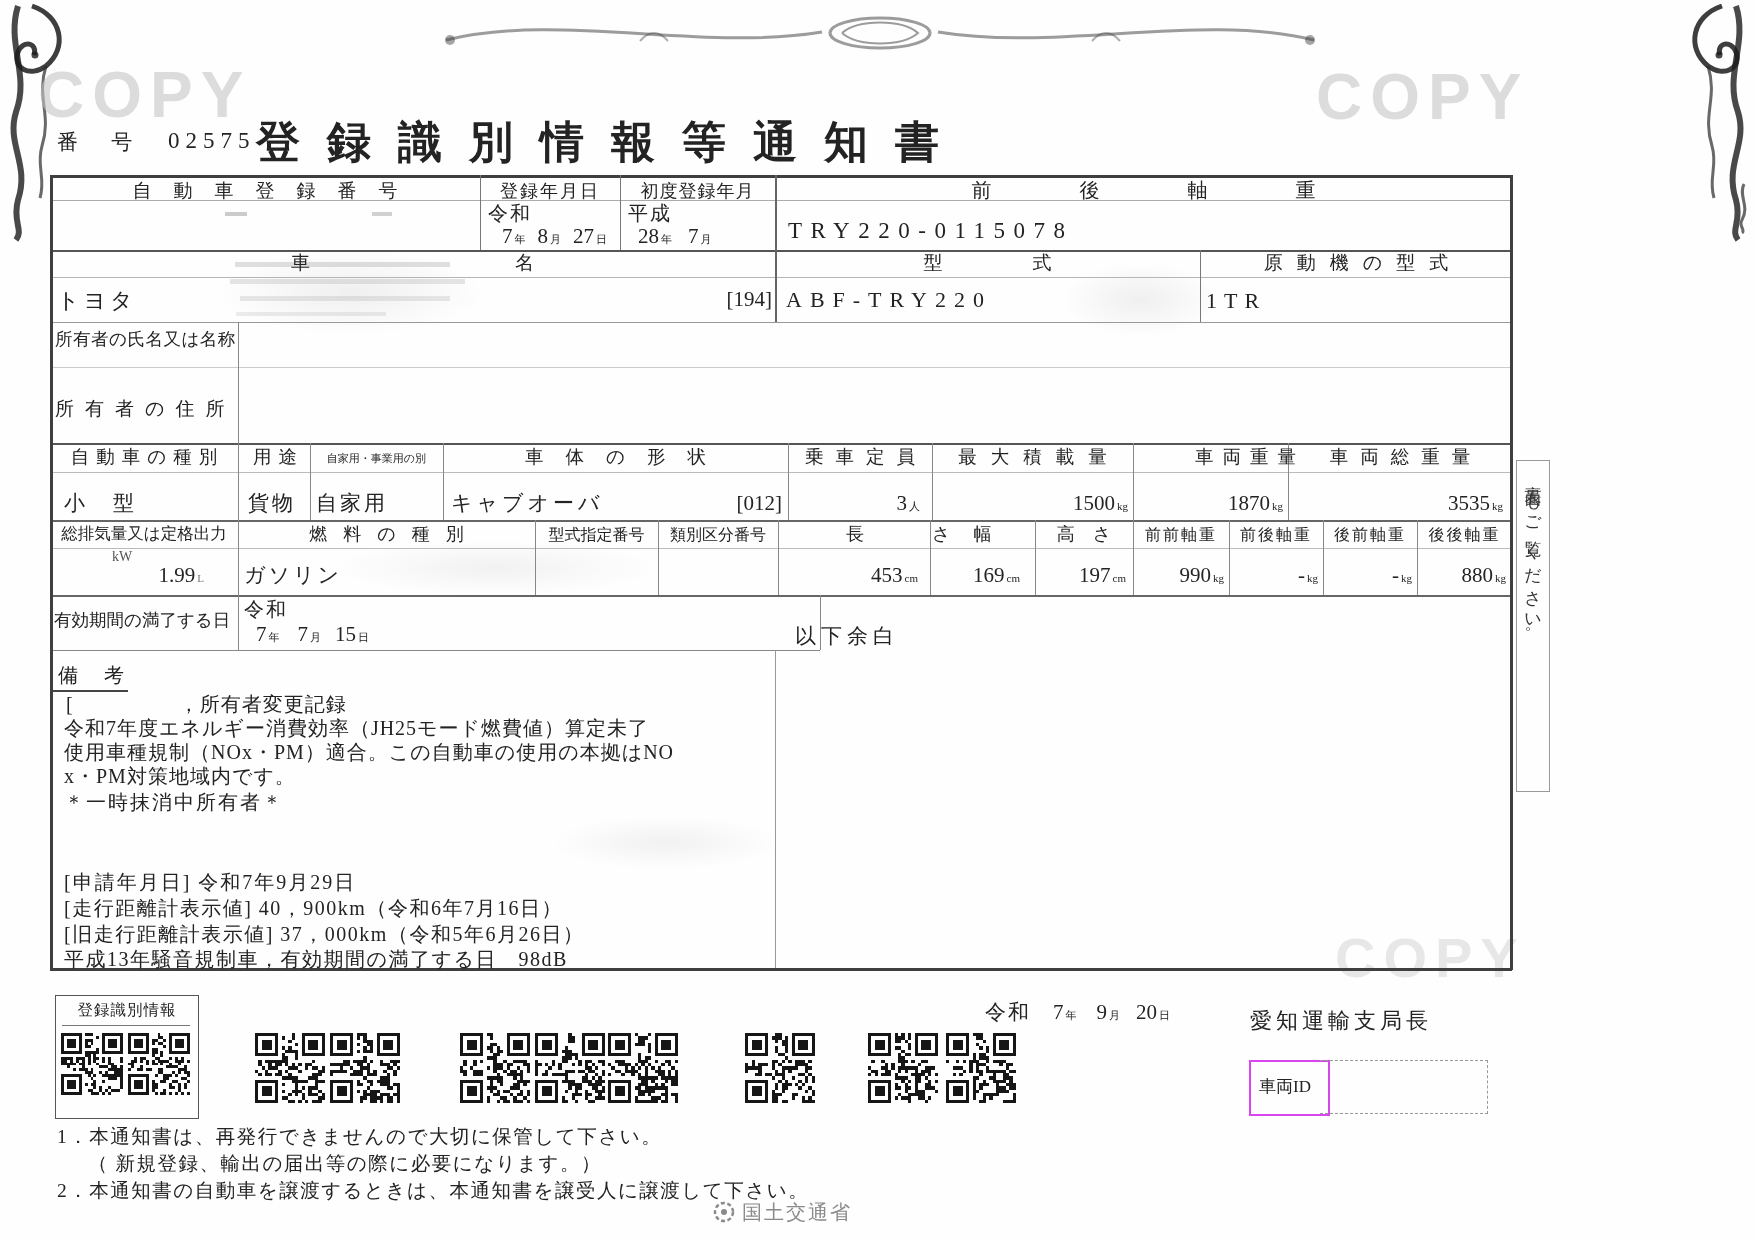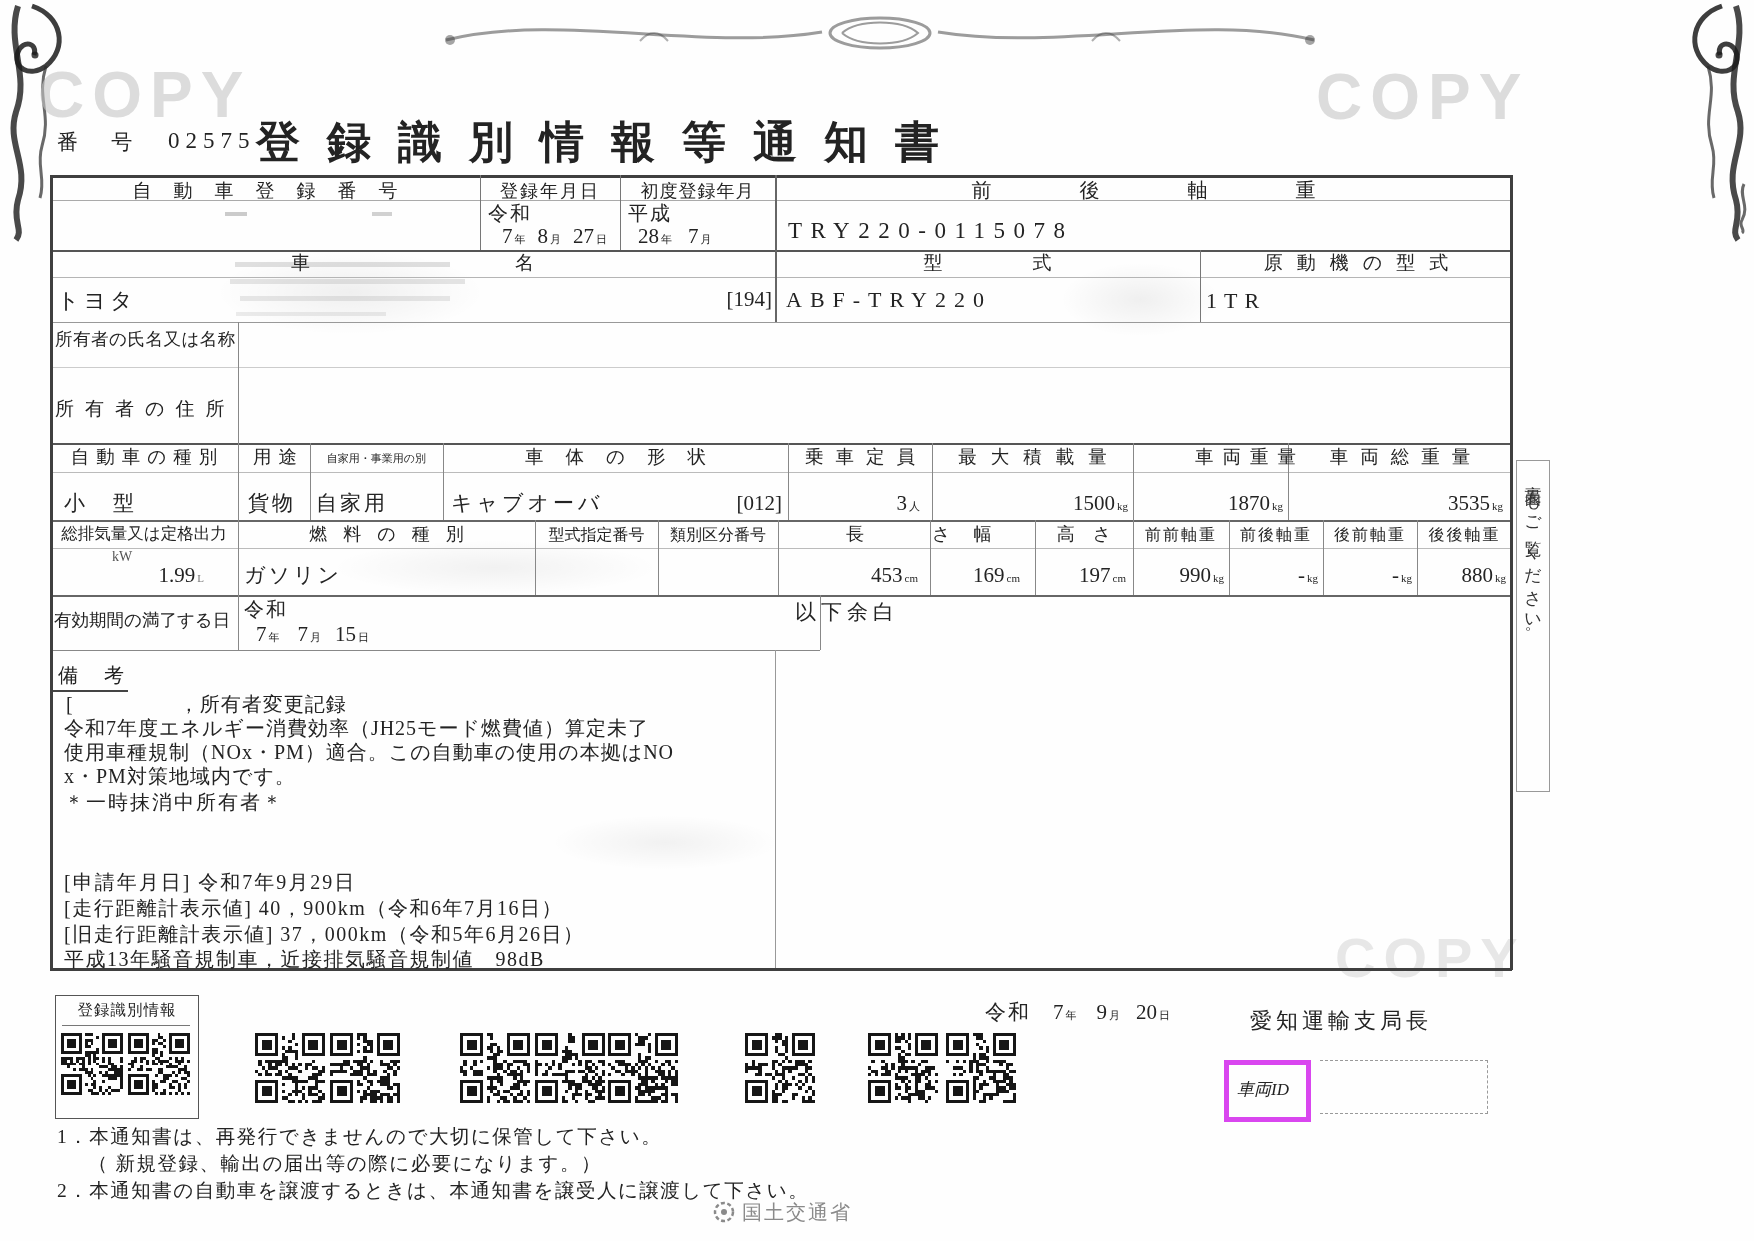--- a/index.html
+++ b/index.html
@@ -225,30 +225,30 @@
   <div class="t flex" style="left:256px;top:622px;font-size:21px;">
     <span>7</span>
       <span class="u">年</span>
     <span style="margin-left:18px;">7</span>
       <span class="u">月</span>
     <span style="margin-left:14px;">15</span>
       <span class="u">日</span>
   </div>
 
   <div class="t" style="left:58px;top:664px;font-size:20px;letter-spacing:26px;">備考</div>
-  <div class="t" style="left:795px;top:600px;font-size:21px;letter-spacing:5px;">以下余白</div>
+  <div class="t" style="left:795px;top:624px;font-size:21px;letter-spacing:5px;">以下余白</div>
   <div class="t" style="left:66px;top:693px;font-size:20px;letter-spacing:1px;">[　　　　　，所有者変更記録</div>
   <div class="t" style="left:64px;top:717px;font-size:20px;letter-spacing:1px;">令和7年度エネルギー消費効率（JH25モード燃費値）算定未了</div>
   <div class="t" style="left:64px;top:741px;font-size:20px;letter-spacing:1px;">使用車種規制（NOx・PM）適合。この自動車の使用の本拠はNO</div>
   <div class="t" style="left:64px;top:765px;font-size:20px;letter-spacing:1px;">x・PM対策地域内です。</div>
   <div class="t" style="left:64px;top:791px;font-size:20px;letter-spacing:2px;">＊一時抹消中所有者＊</div>
   <div class="t" style="left:64px;top:871px;font-size:20px;letter-spacing:2px;">[申請年月日] 令和7年9月29日</div>
   <div class="t" style="left:64px;top:897px;font-size:20px;letter-spacing:1.5px;">[走行距離計表示値] 40，900km（令和6年7月16日）</div>
   <div class="t" style="left:64px;top:923px;font-size:20px;letter-spacing:1.5px;">[旧走行距離計表示値] 37，000km（令和5年6月26日）</div>
-  <div class="t" style="left:64px;top:948px;font-size:20px;letter-spacing:1.5px;">平成13年騒音規制車，近接排気騒音規制値　98dB</div>
+  <div class="t" style="left:64px;top:948px;font-size:20px;letter-spacing:1.5px;">平成13年騒音規制車，有効期間の満了する日　98dB</div>
 
   <div style="position:absolute;left:1516px;top:460px;width:32px;height:330px;border:1px solid #999;">
     <div style="writing-mode:vertical-rl;font-size:17px;letter-spacing:4px;margin:12px auto 0 auto;color:#333;">裏面もご覧ください。</div>
   </div>
 
   <div style="position:absolute;left:55px;top:995px;width:142px;height:122px;border:1.5px solid #555;">
     <div class="t c" style="left:0;top:5px;width:142px;font-size:15.5px;letter-spacing:1px;position:absolute;">登録識別情報</div>
     <div class="hl" style="left:6px;top:29px;width:128px;height:1px;background:#777;position:absolute;"></div>
     <div class="qr" style="left:5px;top:37px;width:62px;height:62px;position:absolute;">
         <svg viewBox="0 0 21 21" xmlns="http://www.w3.org/2000/svg" shape-rendering="crispEdges">
@@ -1539,21 +1539,21 @@
     <span style="letter-spacing:2px;">令和</span>
     <span style="margin-left:22px;">7</span>
       <span class="u">年</span>
     <span style="margin-left:20px;">9</span>
       <span class="u">月</span>
     <span style="margin-left:16px;">20</span>
       <span class="u">日</span>
   </div>
   <div class="t" style="left:1250px;top:1008px;font-size:22px;letter-spacing:4px;">愛知運輸支局長</div>
 
-  <div style="position:absolute;left:1224px;top:1060px;width:77px;height:52px;border:5px solid #d946ef;font-style:italic;">
+  <div style="position:absolute;left:1249px;top:1060px;width:77px;height:52px;border:2px solid #d946ef;">
     <div class="t" style="left:8px;top:15px;font-size:17px;position:absolute;">車両ID</div>
   </div>
   <div style="position:absolute;left:1320px;top:1060px;width:167px;height:52px;border:1px dashed #999;border-left:none;"></div>
 
   <div class="t" style="left:57px;top:1126px;font-size:19.5px;letter-spacing:1.5px;">1．本通知書は、再発行できませんので大切に保管して下さい。</div>
   <div class="t" style="left:88px;top:1153px;font-size:19.5px;letter-spacing:1.5px;">（ 新規登録、輸出の届出等の際に必要になります。）</div>
   <div class="t" style="left:57px;top:1180px;font-size:19.5px;letter-spacing:1.5px;">2．本通知書の自動車を譲渡するときは、本通知書を譲受人に譲渡して下さい。</div>
 
   <div class="t flex" style="left:712px;top:1200px;align-items:center;">
     <svg width="24" height="24" viewBox="0 0 24 24" style="margin-right:6px;">

